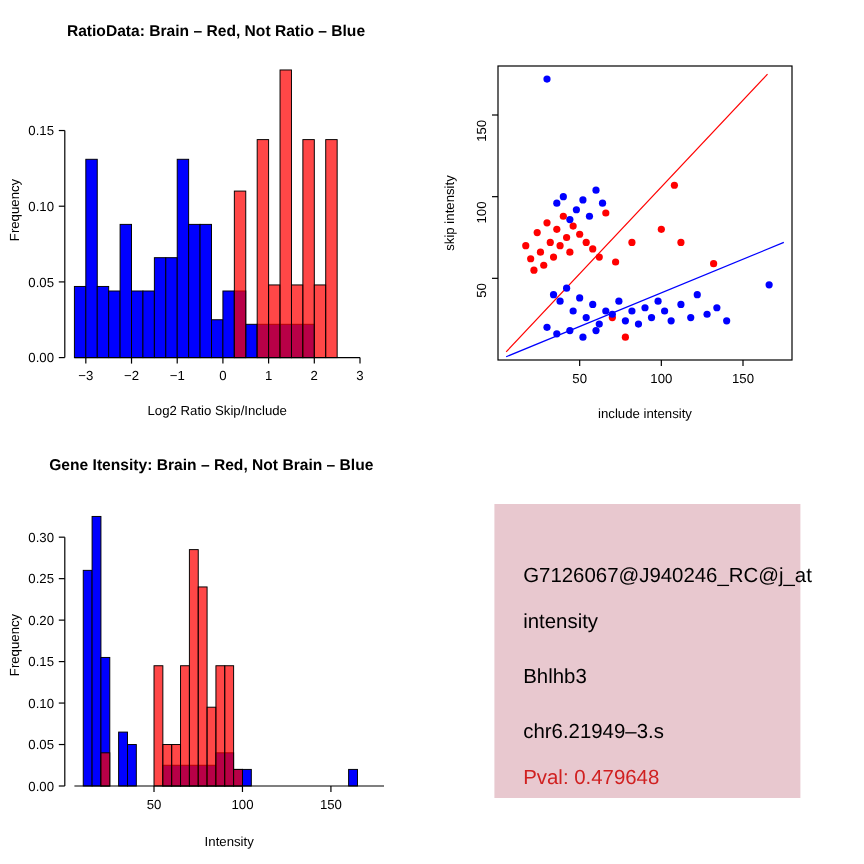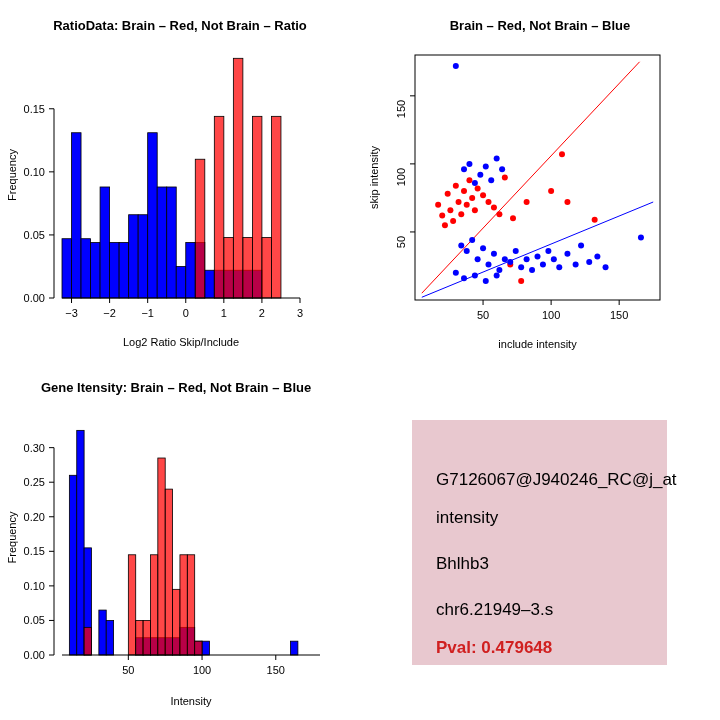--- a/index.html
+++ b/index.html
@@ -17,21 +17,21 @@
   .infobox{
     background:#e8c8cf;border:0;position:absolute;
   }
   .infoline{position:absolute;font-size:17px;color:#000;}
   .infoline.pval{color:#d02020;}
 </style>
 </head>
 <body>
 
 <div class="panel" style="left:0;top:0;width:360px;height:360px;">
-  <div class="ptitle" style="position:absolute;left:0;top:18px;width:360px;">RatioData: Brain – Red, Not Brain – Ratio</div>
+  <div class="ptitle" style="position:absolute;left:0;top:18px;width:360px;">RatioData: Brain – Red, Not Ratio – Blue</div>
   <svg id="svg-ratio" width="360" height="360">
       <g>
         <rect x="62" y="238.7076923076923" width="9.519999999999996" height="59.2923076923077" fill="#0000FF" stroke="#000" stroke-width="0.8"></rect>
         <rect x="71.52" y="132.73846153846154" width="9.519999999999996" height="165.26153846153846" fill="#0000FF" stroke="#000" stroke-width="0.8"></rect>
         <rect x="81.03999999999999" y="238.7076923076923" width="9.52000000000001" height="59.2923076923077" fill="#0000FF" stroke="#000" stroke-width="0.8"></rect>
         <rect x="90.56" y="242.4923076923077" width="9.519999999999996" height="55.50769230769231" fill="#0000FF" stroke="#000" stroke-width="0.8"></rect>
         <rect x="100.08" y="186.98461538461538" width="9.519999999999996" height="111.01538461538462" fill="#0000FF" stroke="#000" stroke-width="0.8"></rect>
         <rect x="109.6" y="242.4923076923077" width="9.52000000000001" height="55.50769230769231" fill="#0000FF" stroke="#000" stroke-width="0.8"></rect>
         <rect x="119.12" y="242.4923076923077" width="9.519999999999982" height="55.50769230769231" fill="#0000FF" stroke="#000" stroke-width="0.8"></rect>
         <rect x="128.64" y="214.73846153846154" width="9.52000000000001" height="83.26153846153846" fill="#0000FF" stroke="#000" stroke-width="0.8"></rect>
@@ -82,21 +82,20 @@
         <text x="45" y="175.8461538461538" font-size="11" text-anchor="end" fill="#000">0.10</text>
         <line x1="54" y1="108.76923076923077" x2="49" y2="108.76923076923077" stroke="#000"></line>
         <text x="45" y="112.76923076923077" font-size="11" text-anchor="end" fill="#000">0.15</text>
       </g>
       <text x="181" y="346" font-size="11" text-anchor="middle" fill="#000">Log2 Ratio Skip/Include</text>
       <text x="16" y="175" font-size="11" text-anchor="middle" fill="#000" transform="rotate(-90,16,175)">Frequency</text>
     </svg>
 </div>
 
 <div class="panel" style="left:360px;top:0;width:360px;height:360px;">
-  <div class="ptitle" style="position:absolute;left:0;top:18px;width:360px;">Brain – Red, Not Brain – Blue</div>
   <svg id="svg-scatter" width="360" height="360">
       <rect x="55" y="55" width="245" height="245" fill="none" stroke="#000" stroke-width="1"></rect>
       <g>
         <line x1="61.80555555555556" y1="293.19444444444446" x2="279.5833333333333" y2="61.80555555555557" stroke="#FF0000" stroke-width="1"></line>
         <line x1="61.80555555555556" y1="297.27777777777777" x2="293.19444444444446" y2="202" stroke="#0000FF" stroke-width="1"></line>
       </g>
       <g>
         <circle cx="78.13888888888889" cy="204.72222222222223" r="3" fill="#FF0000"></circle>
         <circle cx="82.22222222222223" cy="215.61111111111111" r="3" fill="#FF0000"></circle>
         <circle cx="84.94444444444444" cy="225.13888888888889" r="3" fill="#FF0000"></circle>
@@ -245,14 +244,14 @@
       <text x="16" y="177.5" font-size="11" text-anchor="middle" fill="#000" transform="rotate(-90,16,177.5)">Frequency</text>
     </svg>
 </div>
 
 <div class="panel" style="left:360px;top:360px;width:360px;height:360px;">
   <div class="infobox" style="left:52px;top:60px;width:255px;height:245px;"></div>
   <div class="infoline" style="left:76px;top:110px;">G7126067@J940246_RC@j_at</div>
   <div class="infoline" style="left:76px;top:148px;">intensity</div>
   <div class="infoline" style="left:76px;top:194px;text-align:right;">Bhlhb3</div>
   <div class="infoline" style="left:76px;top:240px;">chr6.21949–3.s</div>
-  <div class="infoline pval" style="left:76px;top:278px;font-weight:bold;">Pval: 0.479648</div>
+  <div class="infoline pval" style="left:76px;top:278px;">Pval: 0.479648</div>
 </div>
 
 </body></html>

